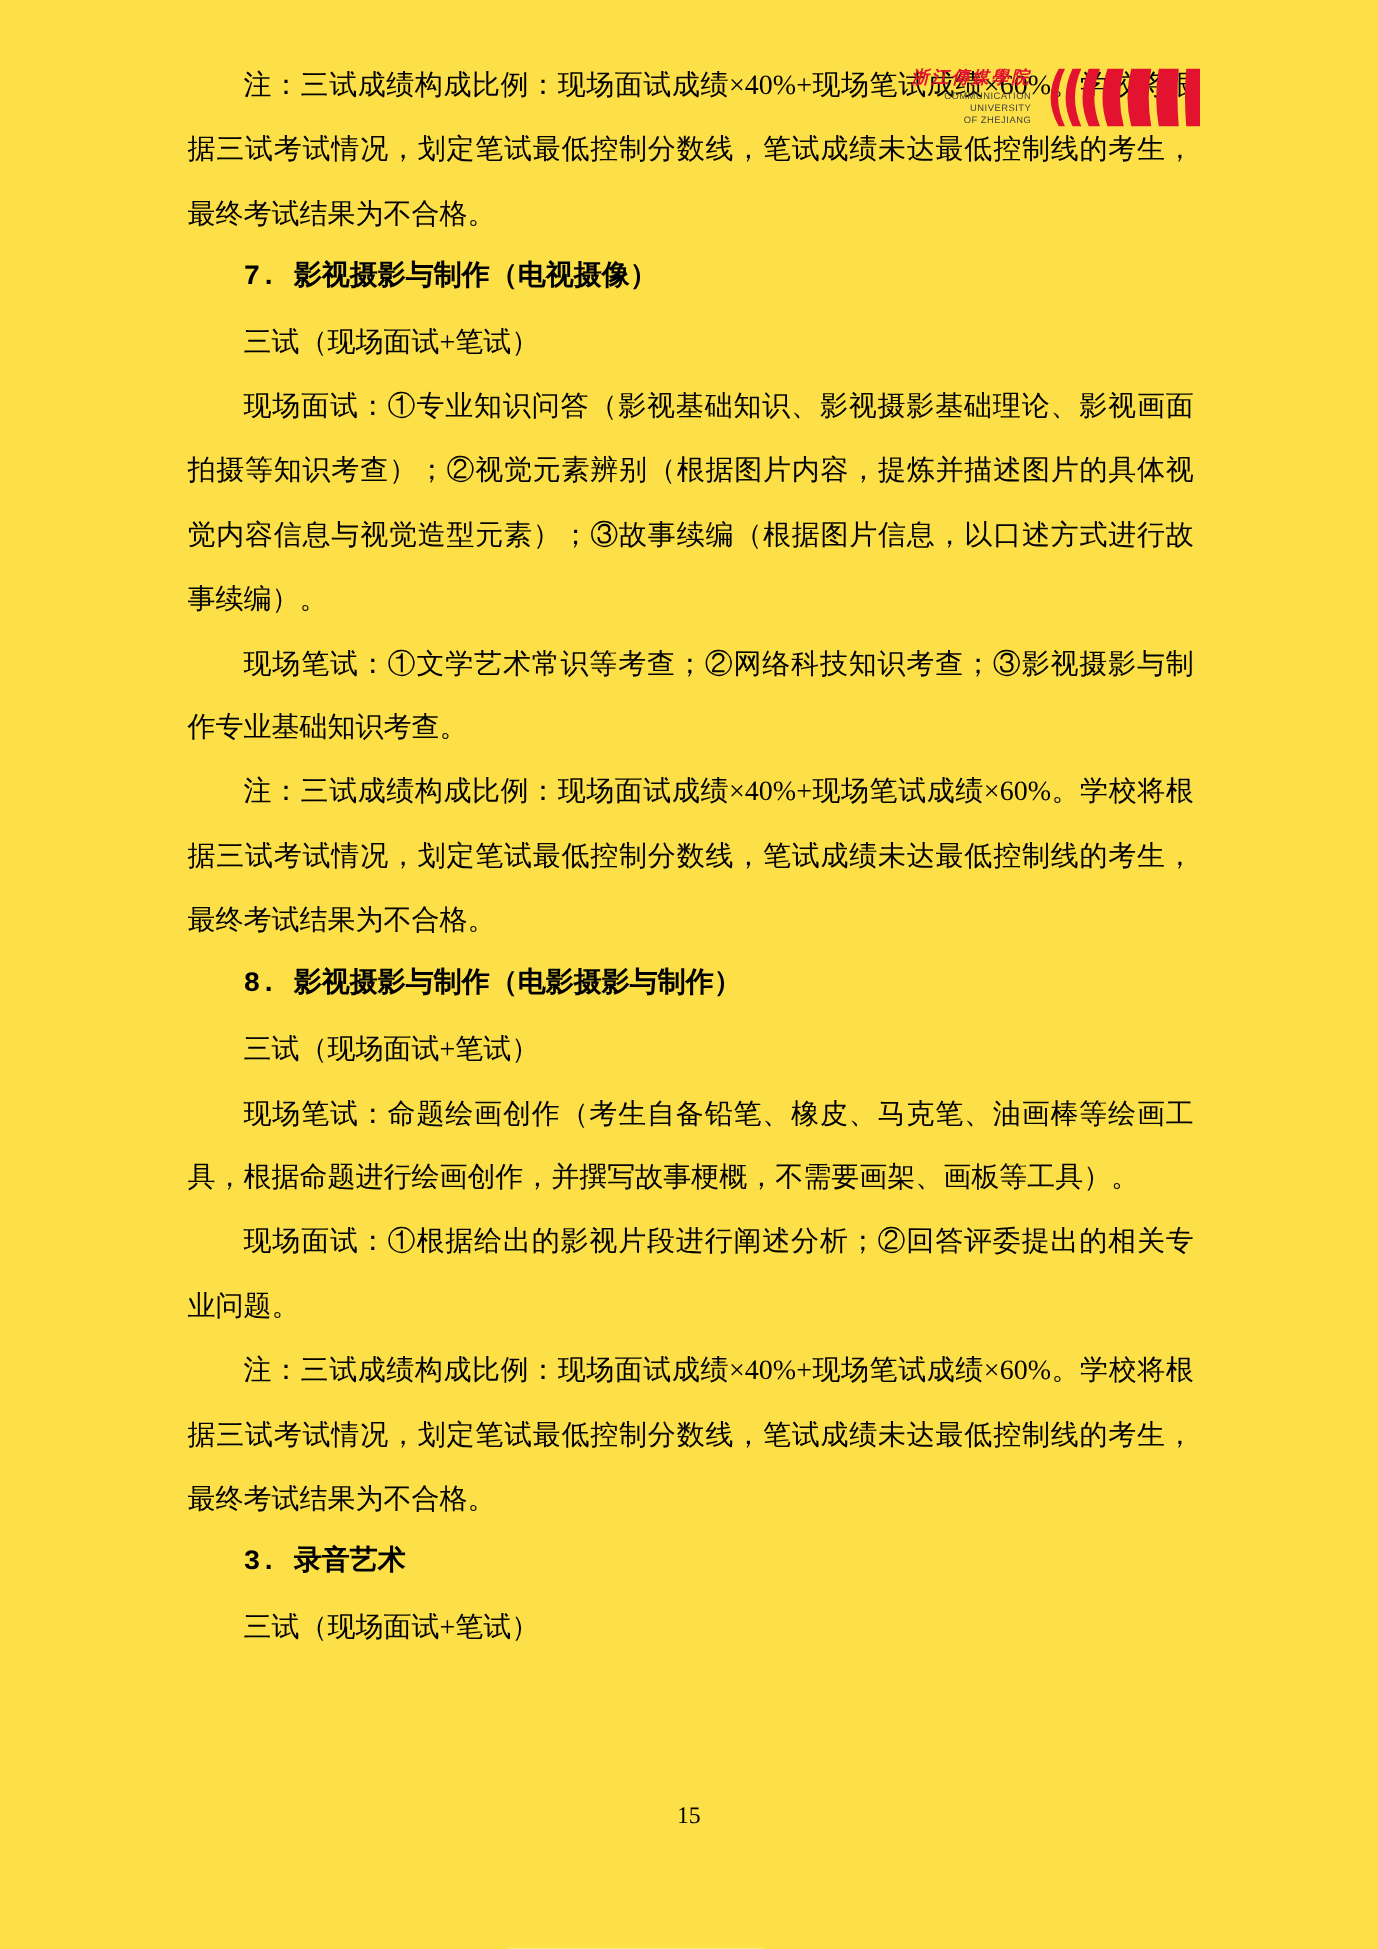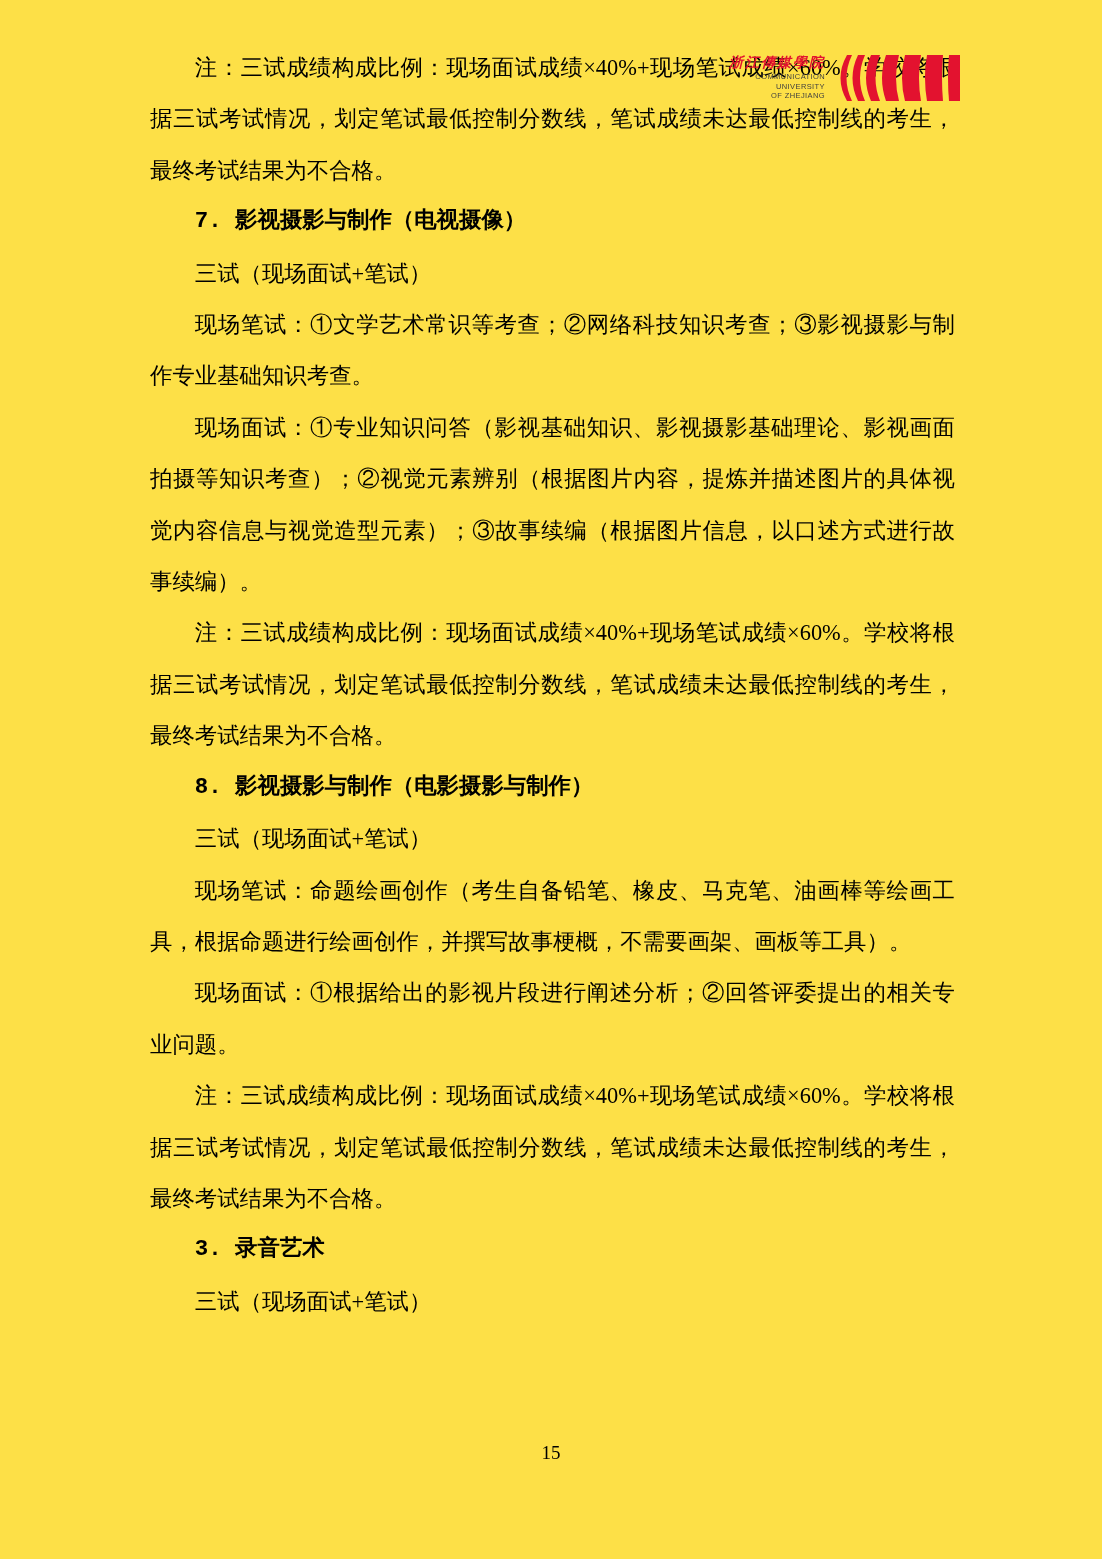--- a/index.html
+++ b/index.html
@@ -100,22 +100,22 @@
           <path d="M115,2 Q113,25 115,48 L126,48 L126,2 Z"></path>
         </g>
       </svg>
     </div>
   </div>
 
   <main>
     <p class="para">注：三试成绩构成比例：现场面试成绩×40%+现场笔试成绩×60%。学校将根据三试考试情况，划定笔试最低控制分数线，笔试成绩未达最低控制线的考生，最终考试结果为不合格。</p>
     <p class="heading">7. 影视摄影与制作（电视摄像）</p>
     <p class="para">三试（现场面试+笔试）</p>
+    <p class="para">现场面试：①专业知识问答（影视基础知识、影视摄影基础理论、影视画面拍摄等知识考查）；②视觉元素辨别（根据图片内容，提炼并描述图片的具体视觉内容信息与视觉造型元素）；③故事续编（根据图片信息，以口述方式进行故事续编）。</p>
     <p class="para">现场笔试：①文学艺术常识等考查；②网络科技知识考查；③影视摄影与制作专业基础知识考查。</p>
-    <p class="para">现场面试：①专业知识问答（影视基础知识、影视摄影基础理论、影视画面拍摄等知识考查）；②视觉元素辨别（根据图片内容，提炼并描述图片的具体视觉内容信息与视觉造型元素）；③故事续编（根据图片信息，以口述方式进行故事续编）。</p>
     <p class="para">注：三试成绩构成比例：现场面试成绩×40%+现场笔试成绩×60%。学校将根据三试考试情况，划定笔试最低控制分数线，笔试成绩未达最低控制线的考生，最终考试结果为不合格。</p>
     <p class="heading">8. 影视摄影与制作（电影摄影与制作）</p>
     <p class="para">三试（现场面试+笔试）</p>
     <p class="para">现场笔试：命题绘画创作（考生自备铅笔、橡皮、马克笔、油画棒等绘画工具，根据命题进行绘画创作，并撰写故事梗概，不需要画架、画板等工具）。</p>
     <p class="para">现场面试：①根据给出的影视片段进行阐述分析；②回答评委提出的相关专业问题。</p>
     <p class="para">注：三试成绩构成比例：现场面试成绩×40%+现场笔试成绩×60%。学校将根据三试考试情况，划定笔试最低控制分数线，笔试成绩未达最低控制线的考生，最终考试结果为不合格。</p>
     <p class="heading">3. 录音艺术</p>
     <p class="para">三试（现场面试+笔试）</p>
   </main>
 

